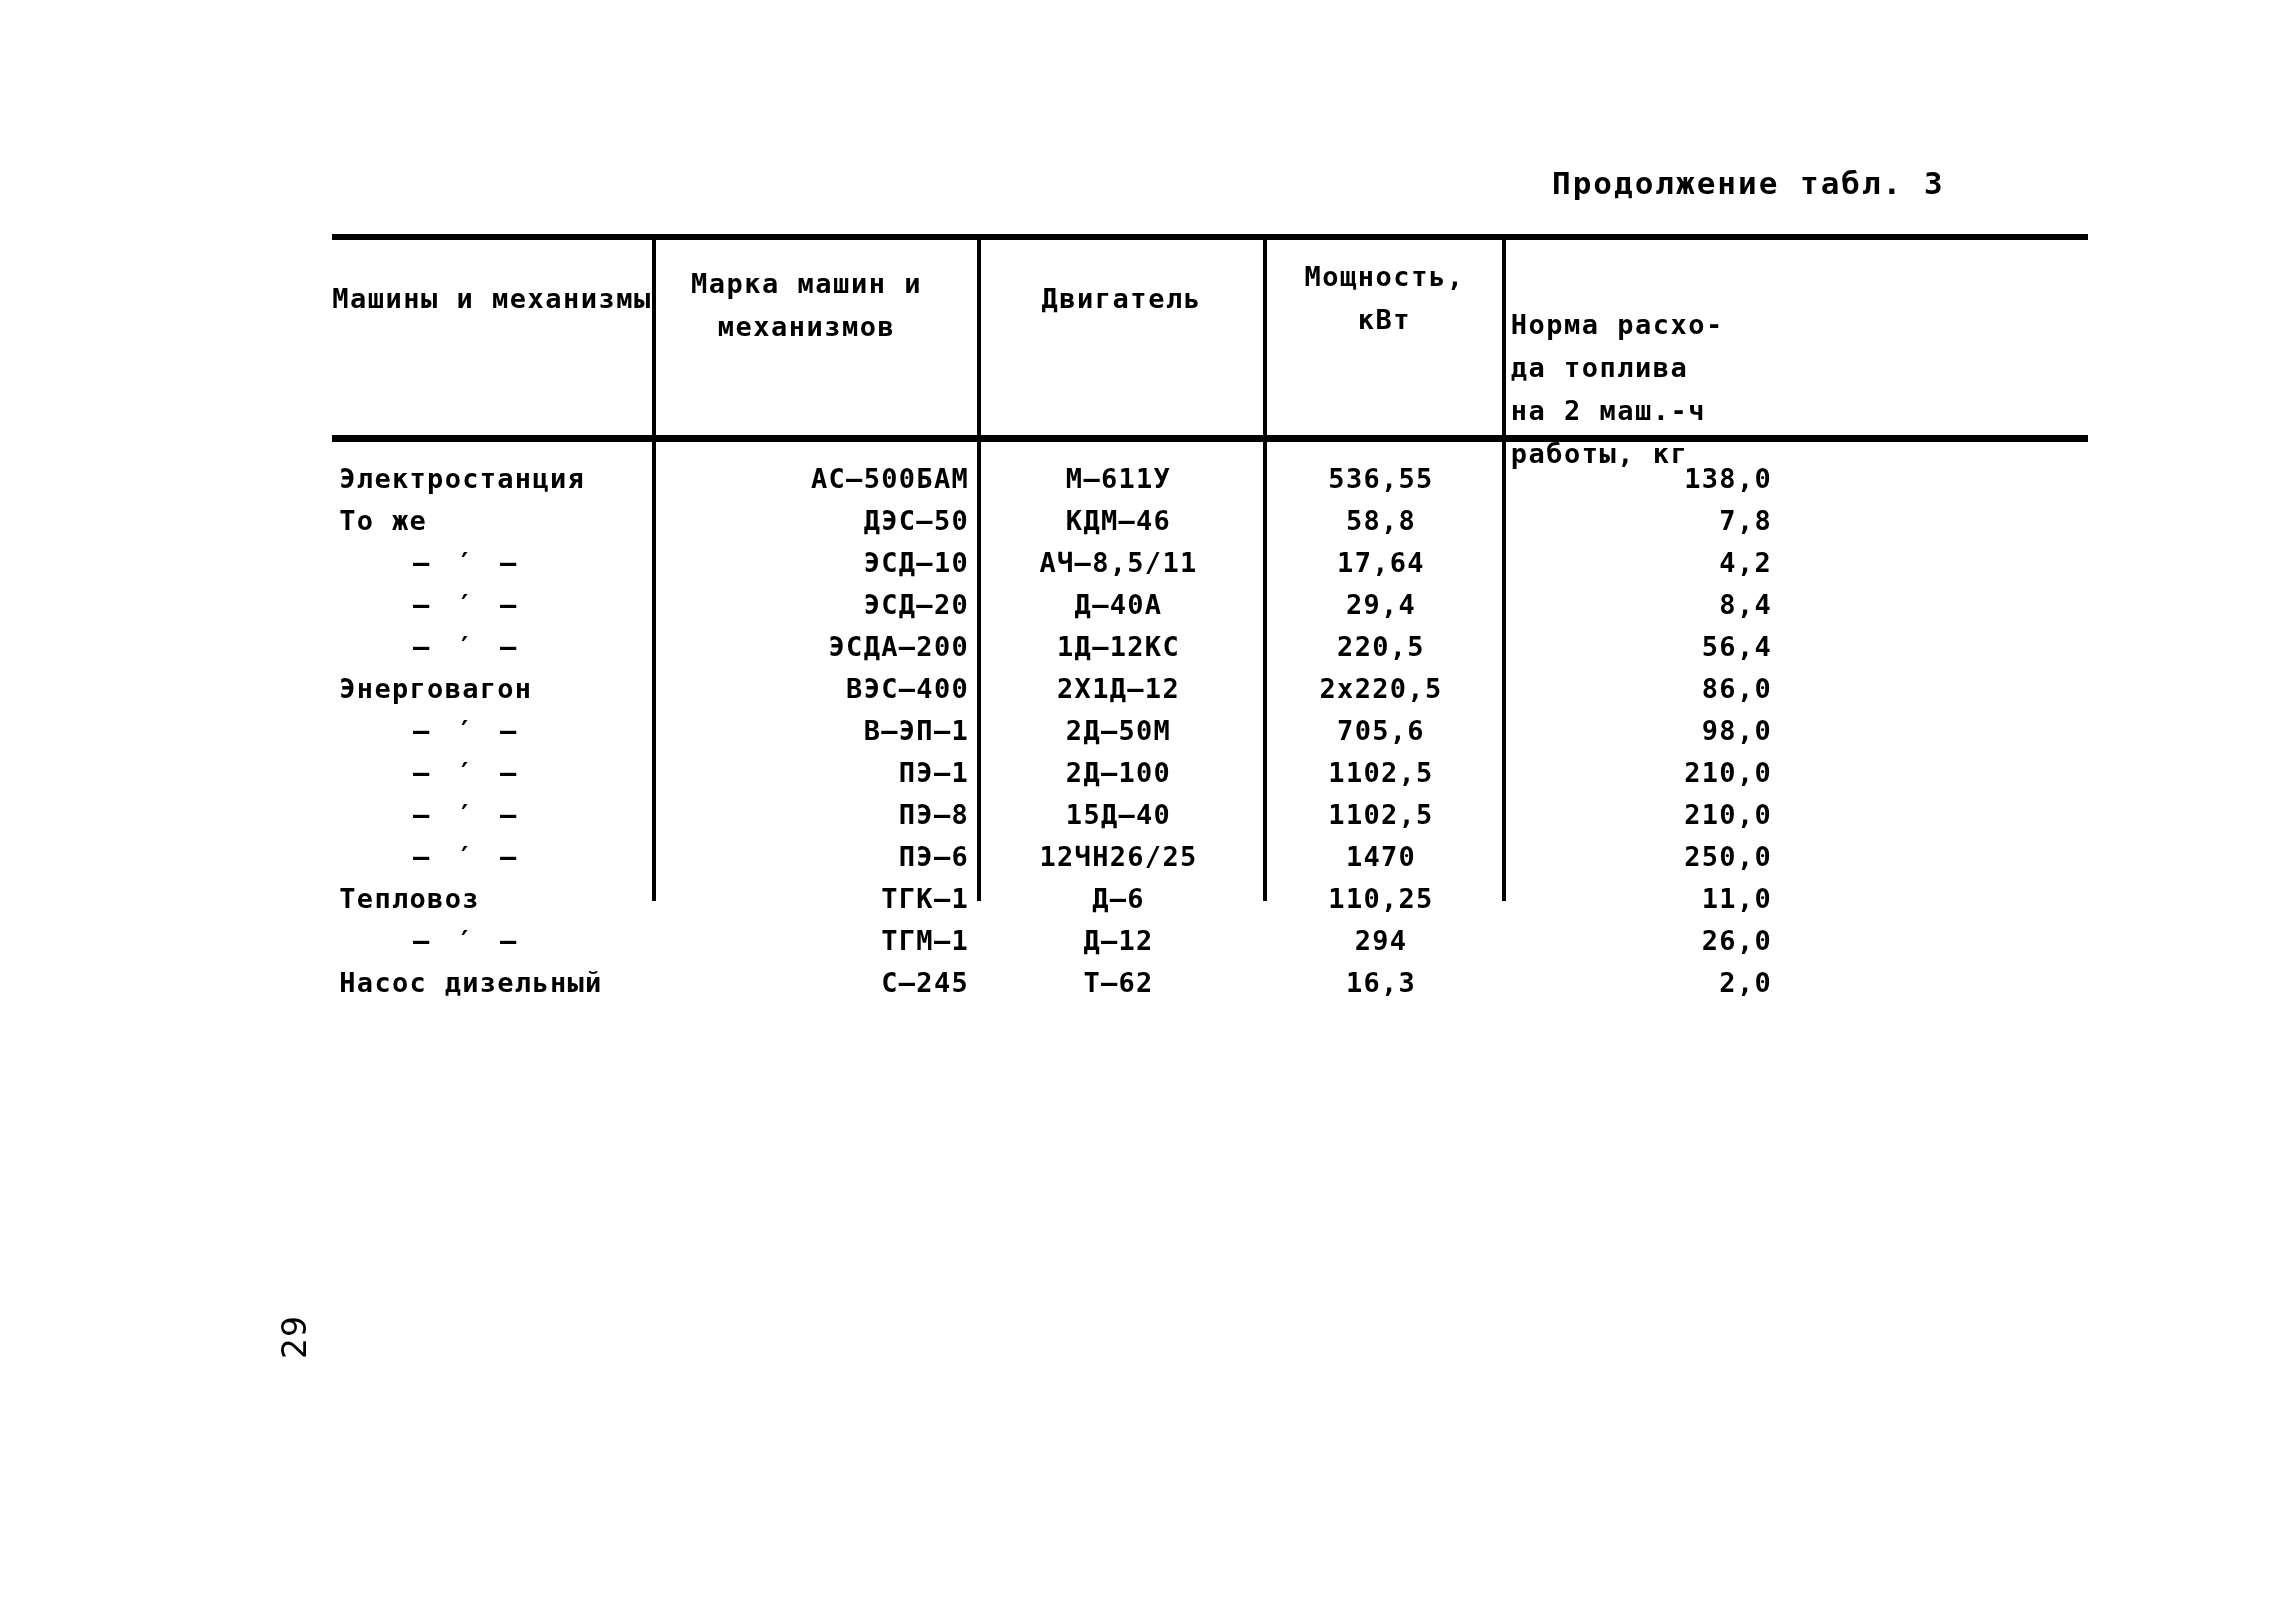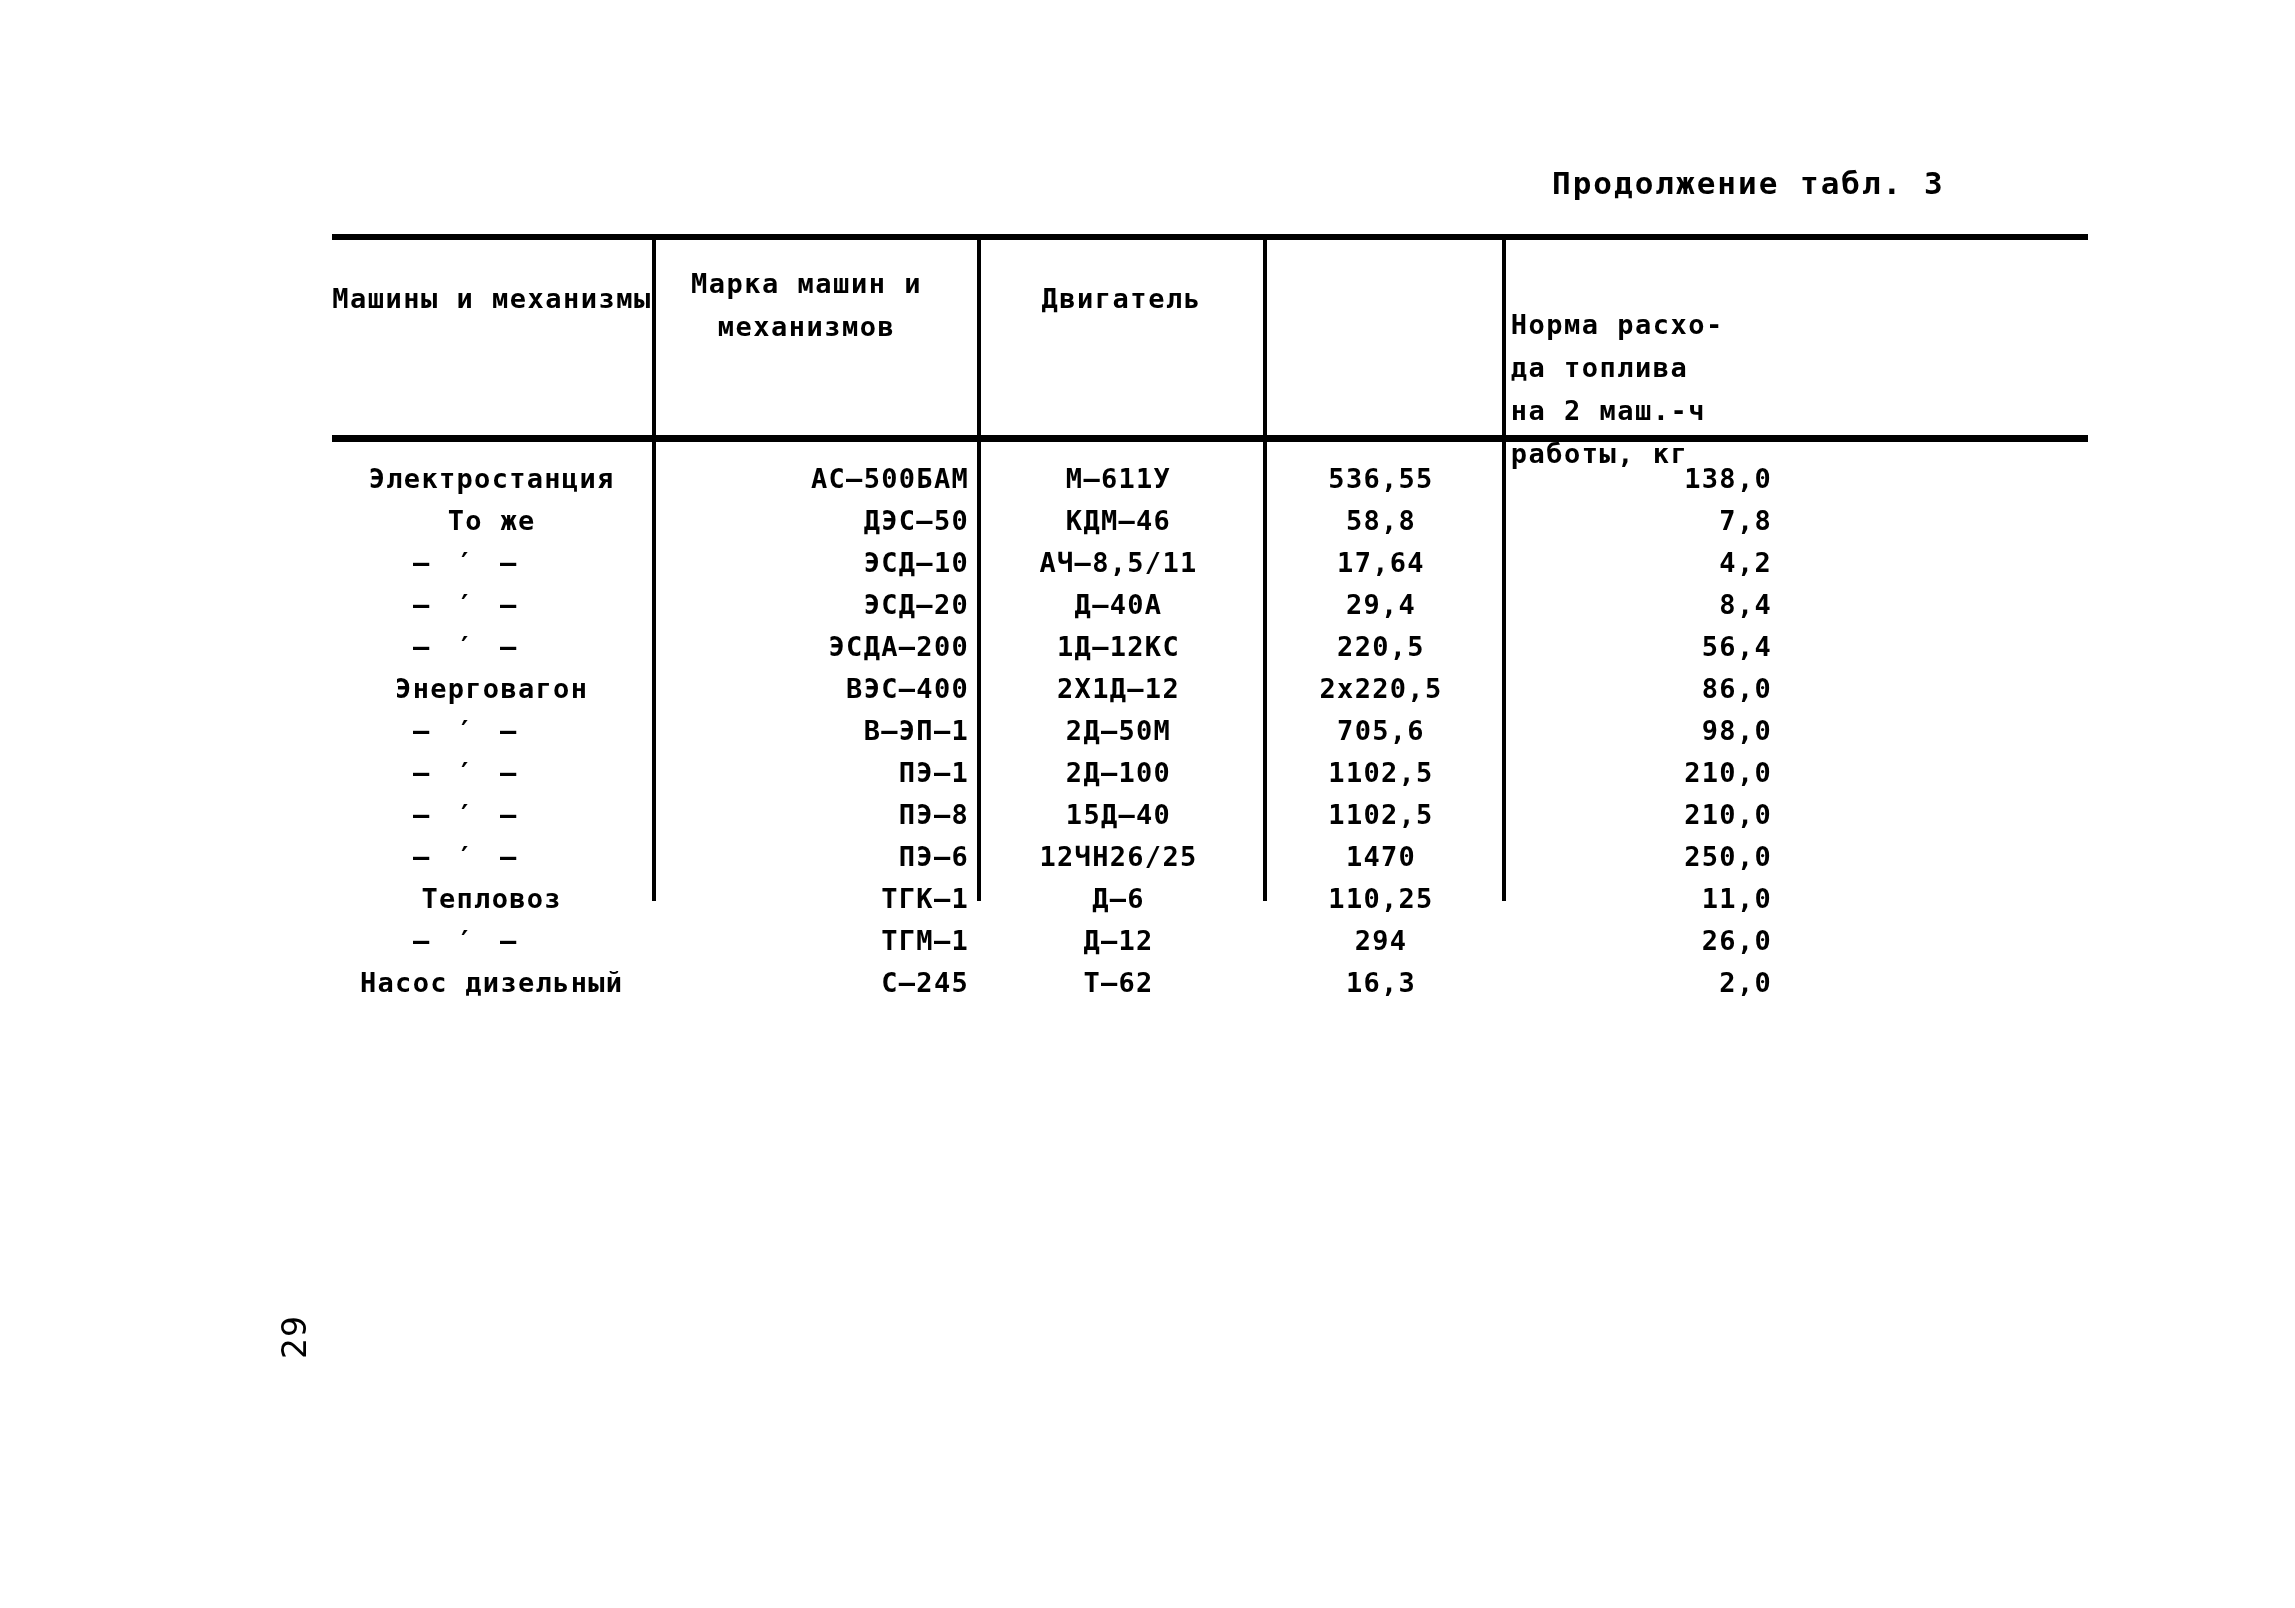--- a/index.html
+++ b/index.html
@@ -103,21 +103,21 @@
     position: absolute;
     top: 0;
     box-sizing: border-box;
     font-family: "DejaVu Sans Mono", monospace;
     font-size: 27px;
     font-weight: 700;
     letter-spacing: 1.3px;
     line-height: 42px;
     white-space: nowrap;
   }
-  .c-name   { left: 0px;    width: 312px; text-align: center;   padding-left: 7.3px; }
+  .c-name   { left: 0px;    width: 312px; text-align: left;   padding-left: 7.3px; }
   .c-name.ditto { text-align: left; padding-left: 81px; letter-spacing: 5.5px; }
   .c-mark   { left: 323px;  width: 314px; text-align: right; }
   .c-engine { left: 648px;  width: 277px; text-align: center; }
   .c-power  { left: 935px; width: 228px; text-align: center; }
   .c-fuel   { left: 1174px; width: 266px; text-align: right; }
 
   
   .folio {
     position: absolute;
     left: 275px;
@@ -152,20 +152,24 @@
 
       <div class="th centered" style="left:314px;width:321px;padding-top:22px;">
         <div>Марка машин и</div>
         <div>механизмов</div>
       </div>
 
       <div class="th centered" style="left:648px;width:283px;padding-top:37px;">
         <div>Двигатель</div>
       </div>
 
+      <div class="th" style="left:935px;width:235px;padding-top:14.7px;text-align:center;">
+        <div>Мощность,</div>
+        <div>кВт</div>
+      </div>
 
       <div class="th" style="left:1175px;width:285px;padding-top:14.7px;text-align:left;padding-left:3.7px;margin-top:48px;">
         <div>Норма расхо-</div>
         <div>да топлива</div>
         <div>на 2 маш.-ч</div>
         <div>работы, кг</div>
       </div>
     </div>
 
     <div class="rule-mid"></div>

